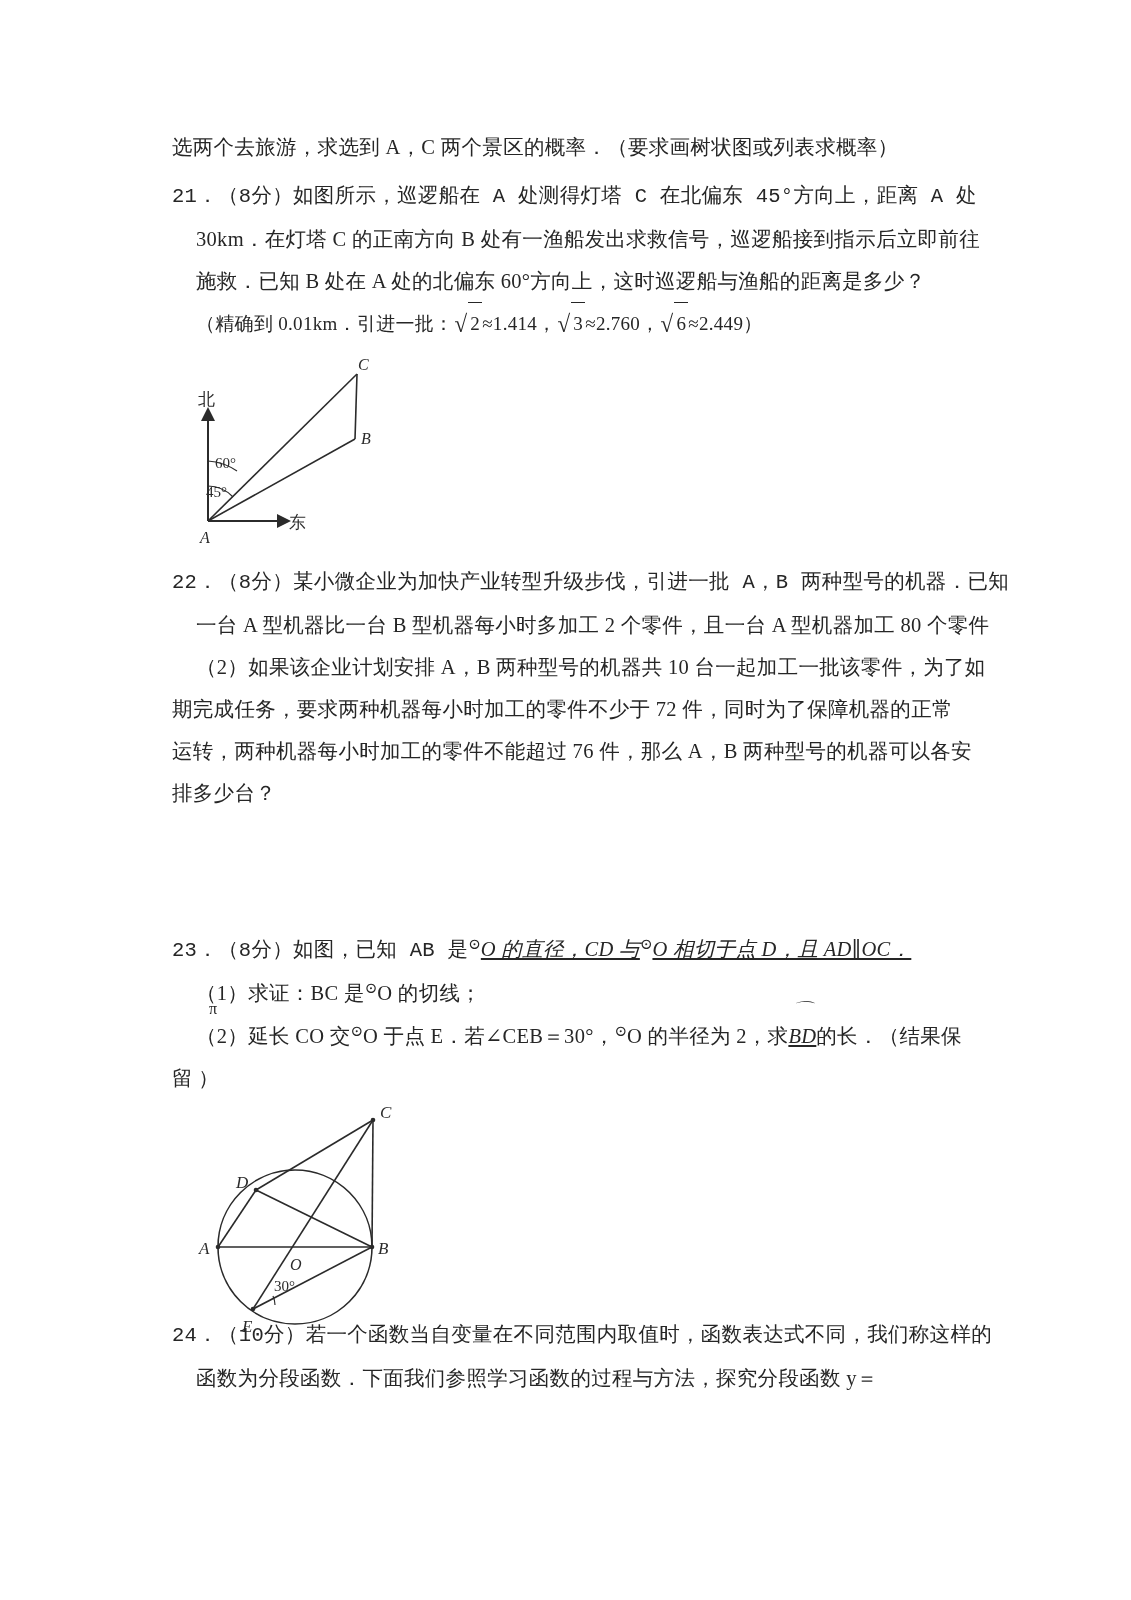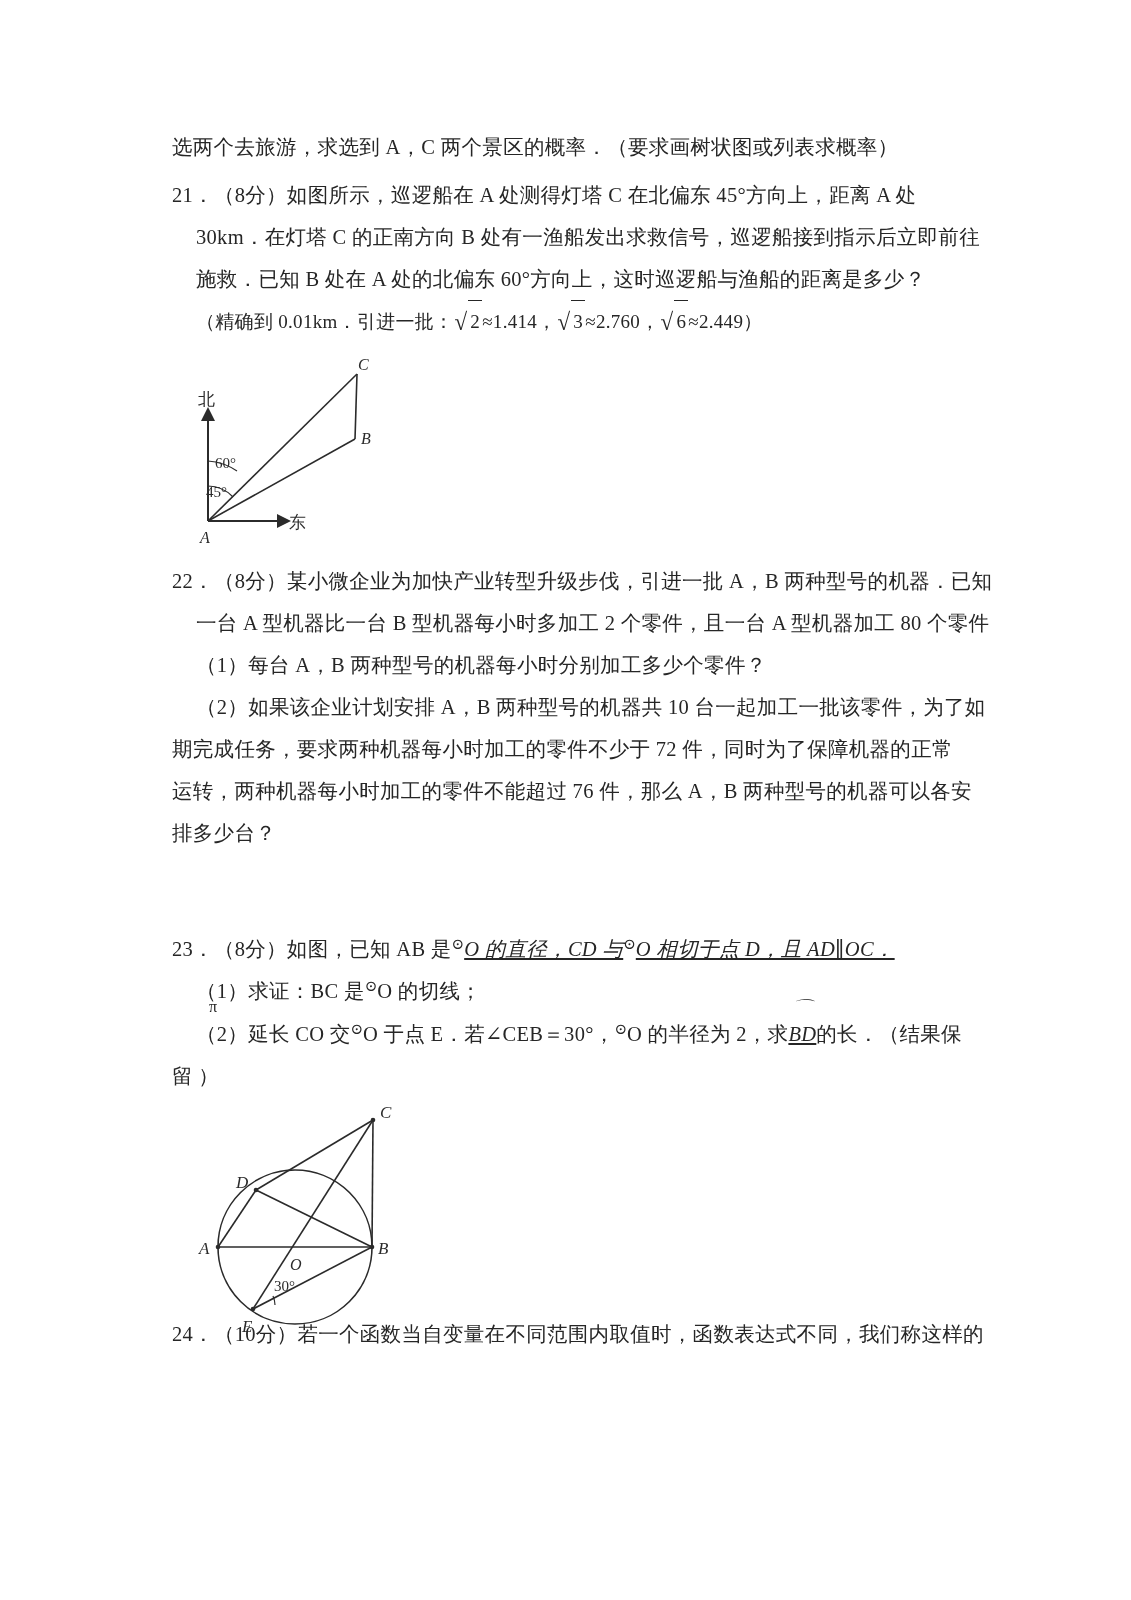--- a/index.html
+++ b/index.html
@@ -40,21 +40,21 @@
   .hang {
     margin-left: 24px;
   }
   .it {
     font-style: italic;
     font-family: "Liberation Serif", "DejaVu Serif", serif;
     text-decoration: underline;
   }
   .cn {
     font-style: normal;
-    font-family: Liberation Serif, serif;
+    font-family: Liberation Mono, monospace;
   }
   
   .sqrt {
     display: inline-block;
     position: relative;
     white-space: nowrap;
     padding-left: 1px;
   }
   .sqrt > .radicand {
     display: inline-block;
@@ -155,23 +155,20 @@
       <text x="18" y="145" font-family="'Liberation Serif',serif" font-size="15" fill="#2b2b2b">45°</text>
     </svg>
   </div>
 
   <div class="content" style="top:560px;">
     <div class="line">
       <span class="cn">22．</span><span class="cn">（8分）</span><span class="cn">某小微企业为加快产业转型升级步伐，引进一批 A，B 两种型号的机器．已知</span>
     </div>
     <div class="line hang">一台 A 型机器比一台 B 型机器每小时多加工 2 个零件，且一台 A 型机器加工 80 个零件</div>
 
-    <div class="line hang">
-      <span>（1）</span><span>每台 A，B 两种型号的机器每小时分别加工多少个零件？</span>
-    </div>
 
     <div class="line hang">
       <span>（2）</span><span>如果该企业计划安排 A，B 两种型号的机器共 10 台一起加工一批该零件，为了如</span>
     </div>
     <div class="line">期完成任务，要求两种机器每小时加工的零件不少于 72 件，同时为了保障机器的正常</div>
     <div class="line">运转，两种机器每小时加工的零件不能超过 76 件，那么 A，B 两种型号的机器可以各安</div>
     <div class="line">排多少台？</div>
   </div>
 
   <div class="content" style="top:928px;">
@@ -226,15 +223,16 @@
       <text x="46" y="234" font-family="'Liberation Serif',serif" font-size="17" font-style="italic" fill="#2b2b2b">E</text>
       <text x="94" y="172" font-family="'Liberation Serif',serif" font-size="16" font-style="italic" fill="#2b2b2b">O</text>
       <text x="78" y="193" font-family="'Liberation Serif',serif" font-size="15" fill="#2b2b2b">30°</text>
     </svg>
   </div>
 
   <div class="content" style="top:1313px;">
     <div class="line">
       <span class="cn">24．</span><span class="cn">（10分）</span><span class="cn">若一个函数当自变量在不同范围内取值时，函数表达式不同，我们称这样的</span>
     </div>
+    <div class="line hang">函数为分段函数．下面我们参照学习函数的过程与方法，探究分段函数 y＝</div>
   </div>
 
 </div>
 
 </body></html>

